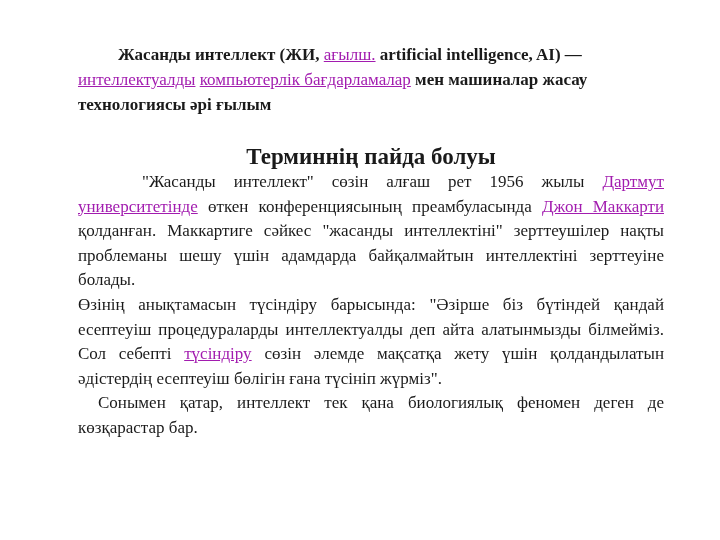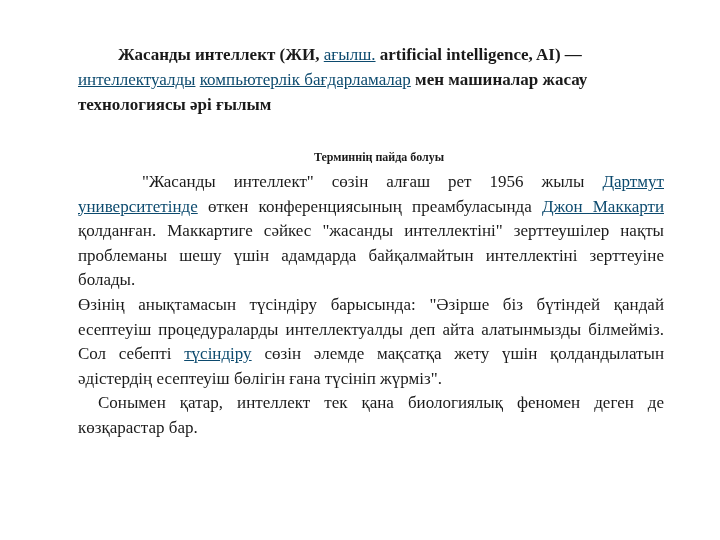--- a/index.html
+++ b/index.html
@@ -1,23 +1,23 @@
 <!DOCTYPE html>
 <html><head>
 <meta charset="utf-8">
 <style>
   html, body { margin:0; padding:0; background:#ffffff; }
   body { width:720px; height:540px; position:relative; overflow:hidden;
          font-family:"Liberation Serif","DejaVu Serif",serif; color:#1a1a1a; }
   .page { position:absolute; left:78px; top:0; width:586px; }
   .it { }
-  a.link { color:#0c4a6e; text-decoration:underline; }
+  a.link { color:#a21caf; text-decoration:underline; }
   .p1 { position:absolute; top:42px; left:0; width:586px; font-size:17px; line-height:25px; font-weight:bold; }
   .indent { display:inline-block; width:40px; }
-  .heading { position:absolute; top:145px; left:8px; width:586px; text-align:center; font-size:12px; font-weight:bold; line-height:24px; }
+  .heading { position:absolute; top:145px; left:0; width:586px; text-align:center; font-size:23px; font-weight:bold; line-height:24px; }
   .body { position:absolute; top:170px; left:0; width:586px; font-size:17px; line-height:24.6px; text-align:justify; }
   .body p { margin:0; text-align:justify; }
   .ind2 { text-indent:64px; }
   .ind3 { text-indent:20px;font-family:Liberation Serif, serif; }
   .normal { font-weight:normal; }
 </style>
 </head>
 <body>
 
 <div class="page">

